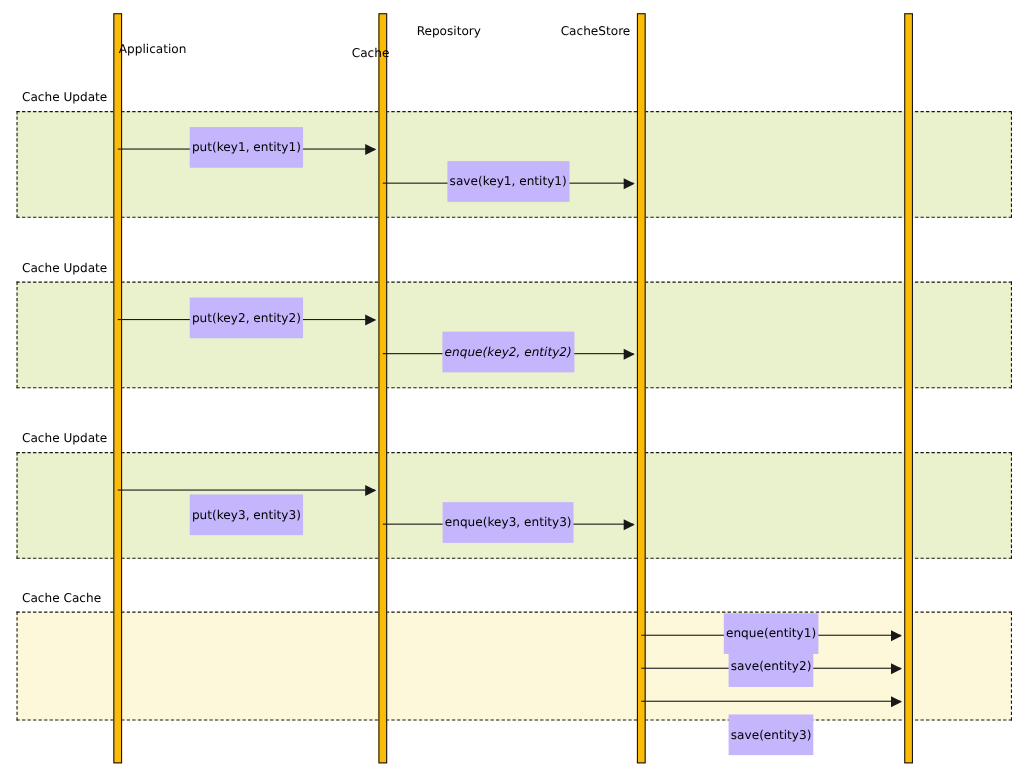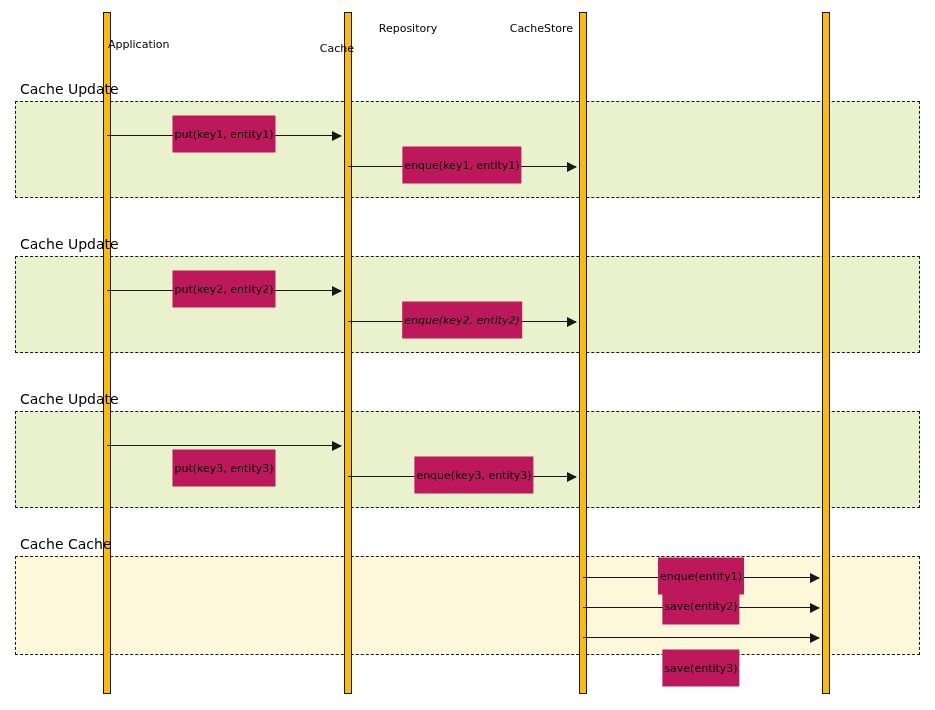--- a/index.html
+++ b/index.html
@@ -39,21 +39,21 @@
   .group-box {
     position: absolute;
     border: 1px dashed #181818;
     box-sizing: border-box;
   }
   .group-box.green { background: #E9F2CC; }
   .group-box.yellow { background: #FCF8D9; }
 
   .group-label {
     position: absolute;
-    font-size: 14px;
+    font-size: 11px;
     color: #000000;
     white-space: nowrap;
     line-height: 12px;
   }
 
   
   .msg-line {
     position: absolute;
     height: 1px;
     background: #181818;
@@ -64,21 +64,21 @@
     height: 0;
     border-top: 5px solid transparent;
     border-bottom: 5px solid transparent;
     border-left: 10px solid #181818;
   }
   .msg-label {
     position: absolute;
     font-size: 11px;
     color: #000000;
     white-space: nowrap;
-    background: #be185d;
+    background: #c4b5fd;
     padding: 12px 2px;
     line-height: 13px;
     transform: translate(-50%, -50%);
   }
 </style>
 </head>
 <body>
 
 <div id="diagram">
 
@@ -112,41 +112,41 @@
 
   <div id="messages-layer">
       <div>
         <div class="msg-line" style="left: 107px; top: 135px; width: 234px;"></div>
         <div class="msg-head" style="left: 332px; top: 131px;"></div>
         <div class="msg-label" style="left: 224px; top: 134px;">put(key1, entity1)</div>
       </div>
       <div>
         <div class="msg-line" style="left: 348px; top: 166px; width: 228px;"></div>
         <div class="msg-head" style="left: 567px; top: 162px;"></div>
-        <div class="msg-label" style="left: 462px; top: 165px;">enque(key1, entity1)</div>
+        <div class="msg-label" style="left: 462px; top: 165px;">save(key1, entity1)</div>
       </div>
       <div>
         <div class="msg-line" style="left: 107px; top: 290px; width: 234px;"></div>
         <div class="msg-head" style="left: 332px; top: 286px;"></div>
         <div class="msg-label" style="left: 224px; top: 289px;">put(key2, entity2)</div>
       </div>
       <div>
         <div class="msg-line" style="left: 348px; top: 321px; width: 228px;"></div>
         <div class="msg-head" style="left: 567px; top: 317px;"></div>
         <div class="msg-label" style="left: 462px; top: 320px; font-style: italic;">enque(key2, entity2)</div>
       </div>
       <div>
         <div class="msg-line" style="left: 107px; top: 445px; width: 234px;"></div>
         <div class="msg-head" style="left: 332px; top: 441px;"></div>
         <div class="msg-label" style="left: 224px; top: 468px;">put(key3, entity3)</div>
       </div>
       <div>
         <div class="msg-line" style="left: 348px; top: 476px; width: 228px;"></div>
         <div class="msg-head" style="left: 567px; top: 472px;"></div>
-        <div class="msg-label" style="left: 462px; top: 475px; margin-left: 12px;">enque(key3, entity3)</div>
+        <div class="msg-label" style="left: 462px; top: 475px;">enque(key3, entity3)</div>
       </div>
       <div>
         <div class="msg-line" style="left: 583px; top: 577px; width: 236px;"></div>
         <div class="msg-head" style="left: 810px; top: 573px;"></div>
         <div class="msg-label" style="left: 701px; top: 576px;">enque(entity1)</div>
       </div>
       <div>
         <div class="msg-line" style="left: 583px; top: 607px; width: 236px;"></div>
         <div class="msg-head" style="left: 810px; top: 603px;"></div>
         <div class="msg-label" style="left: 701px; top: 606px;">save(entity2)</div>

